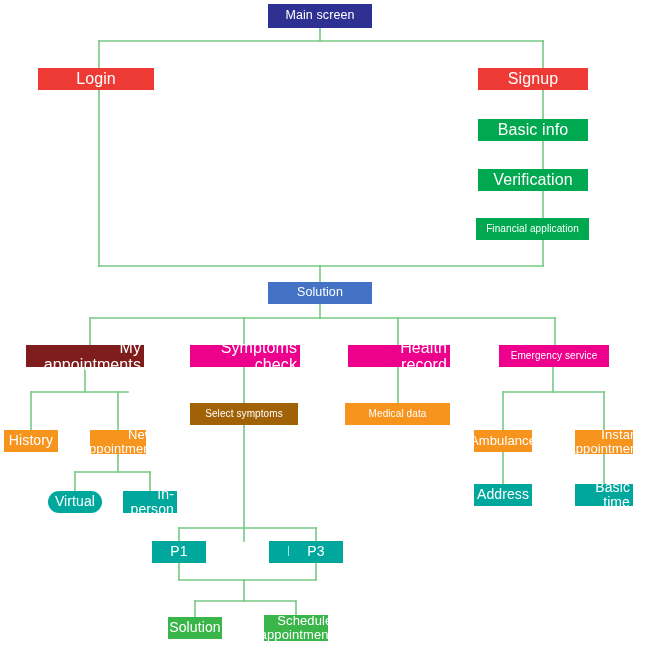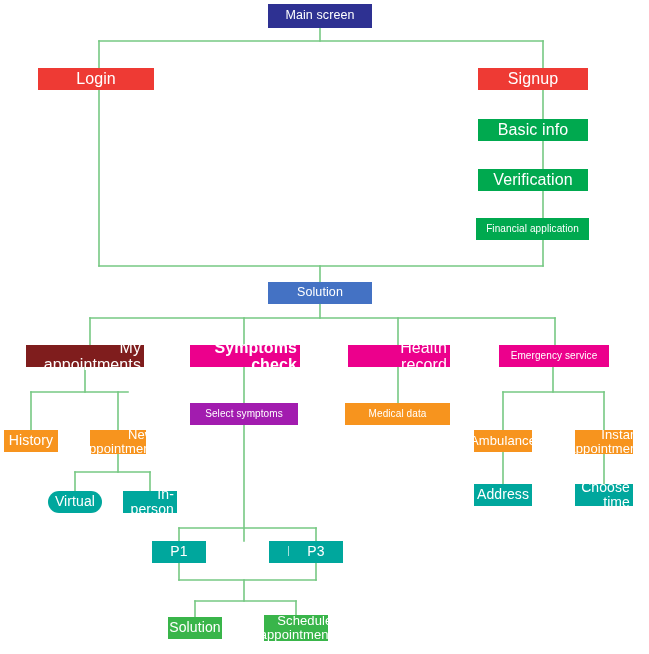--- a/index.html
+++ b/index.html
@@ -101,35 +101,35 @@
 
   <div id="nodes-layer">
       <div class="node sz-xl" style="left: 268px; top: 4px; width: 104px; height: 24px; background: rgb(46, 49, 146);">Main screen</div>
       <div class="node sz-lg" style="left: 38px; top: 68px; width: 116px; height: 22px; background: rgb(238, 58, 52);">Login</div>
       <div class="node sz-lg" style="left: 478px; top: 68px; width: 110px; height: 22px; background: rgb(238, 58, 52);">Signup</div>
       <div class="node sz-lg" style="left: 478px; top: 119px; width: 110px; height: 22px; background: rgb(0, 169, 79);">Basic info</div>
       <div class="node sz-lg" style="left: 478px; top: 169px; width: 110px; height: 22px; background: rgb(0, 169, 79);">Verification</div>
       <div class="node sz-md" style="left: 476px; top: 218px; width: 113px; height: 22px; background: rgb(0, 169, 79);">Financial application</div>
       <div class="node sz-xl" style="left: 268px; top: 282px; width: 104px; height: 22px; background: rgb(68, 114, 196);">Solution</div>
       <div class="node sz-lg" style="left: 26px; top: 345px; width: 118px; height: 22px; background: #7f1d1d;">My appointments</div>
-      <div class="node sz-lg" style="left: 190px; top: 345px; width: 110px; height: 22px; background: rgb(236, 0, 140); font-weight: bold;">Symptoms check</div>
+      <div class="node sz-lg" style="left: 190px; top: 345px; width: 110px; height: 22px; background: rgb(236, 0, 140);">Symptoms check</div>
       <div class="node sz-lg" style="left: 348px; top: 345px; width: 102px; height: 22px; background: rgb(236, 0, 140);">Health record</div>
       <div class="node sz-md" style="left: 499px; top: 345px; width: 110px; height: 22px; background: rgb(236, 0, 140);">Emergency service</div>
-      <div class="node sz-md" style="left: 190px; top: 403px; width: 108px; height: 22px; background: #a21caf;">Select symptoms</div>
+      <div class="node sz-md" style="left: 190px; top: 403px; width: 108px; height: 22px; background: #a16207;">Select symptoms</div>
       <div class="node sz-md" style="left: 345px; top: 403px; width: 105px; height: 22px; background: rgb(247, 148, 30);">Medical data</div>
       <div class="node sz-sm" style="left: 4px; top: 430px; width: 54px; height: 22px; background: rgb(247, 148, 30);">History</div>
       <div class="node sz-xs" style="left: 90px; top: 430px; width: 56px; height: 24px; background: rgb(247, 148, 30);">New
 appointment</div>
       <div class="node sz-xs" style="left: 474px; top: 430px; width: 58px; height: 22px; background: rgb(247, 148, 30);">Ambulance</div>
       <div class="node sz-xs" style="left: 575px; top: 430px; width: 58px; height: 24px; background: rgb(247, 148, 30);">Instant
 Appointment</div>
       <div class="node sz-sm" style="left: 48px; top: 491px; width: 54px; height: 22px; background: rgb(0, 167, 157); border-radius: 11px;">Virtual</div>
       <div class="node sz-sm" style="left: 123px; top: 491px; width: 54px; height: 22px; background: rgb(0, 167, 157);">In-person</div>
       <div class="node sz-sm" style="left: 474px; top: 484px; width: 58px; height: 22px; background: rgb(0, 167, 157);">Address</div>
-      <div class="node sz-sm" style="left: 575px; top: 484px; width: 58px; height: 22px; background: rgb(0, 167, 157);">Choose time</div>
+      <div class="node sz-sm" style="left: 575px; top: 484px; width: 58px; height: 22px; background: rgb(0, 167, 157);">Basic time</div>
       <div class="node sz-sm" style="left: 152px; top: 541px; width: 54px; height: 22px; background: rgb(0, 167, 157);">P1</div>
       <div class="node sz-sm" style="left: 221px; top: 541px; width: 54px; height: 22px; background: rgb(0, 167, 157); margin-left: 48px;">P2</div>
       <div class="node sz-sm" style="left: 289px; top: 541px; width: 54px; height: 22px; background: rgb(0, 167, 157);">P3</div>
       <div class="node sz-sm" style="left: 168px; top: 617px; width: 54px; height: 22px; background: rgb(57, 181, 74);">Solution</div>
       <div class="node sz-xs" style="left: 264px; top: 615px; width: 64px; height: 26px; background: rgb(57, 181, 74);">Schedule
 appointment</div>
     </div>
 
 </div>
 

